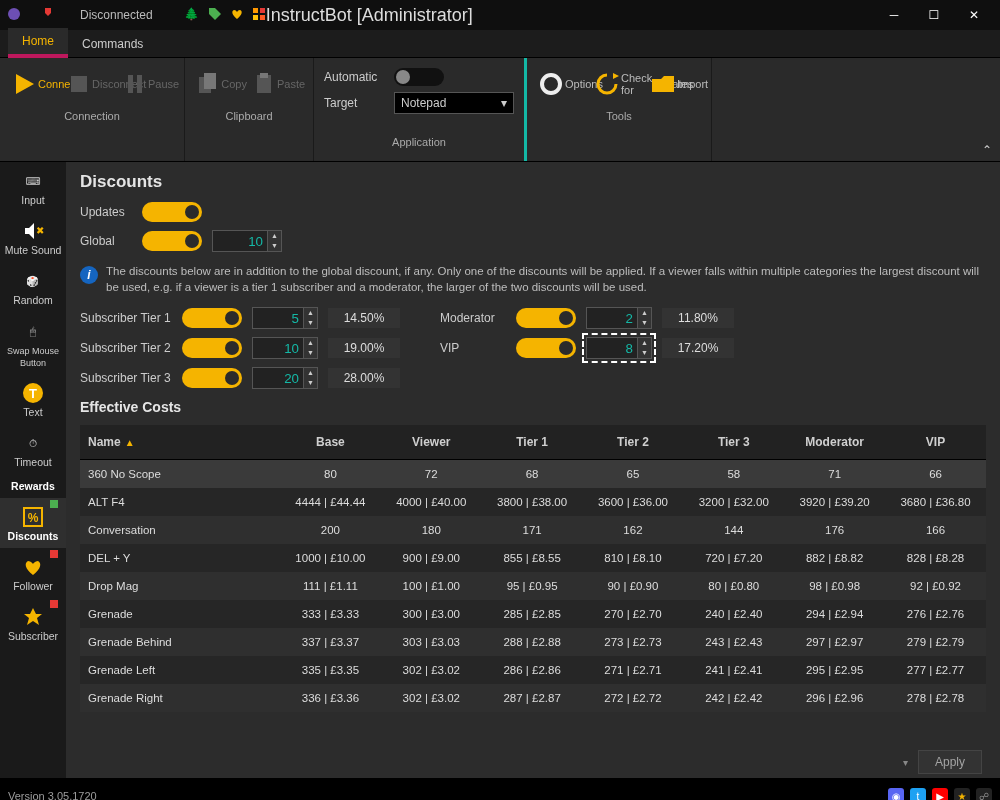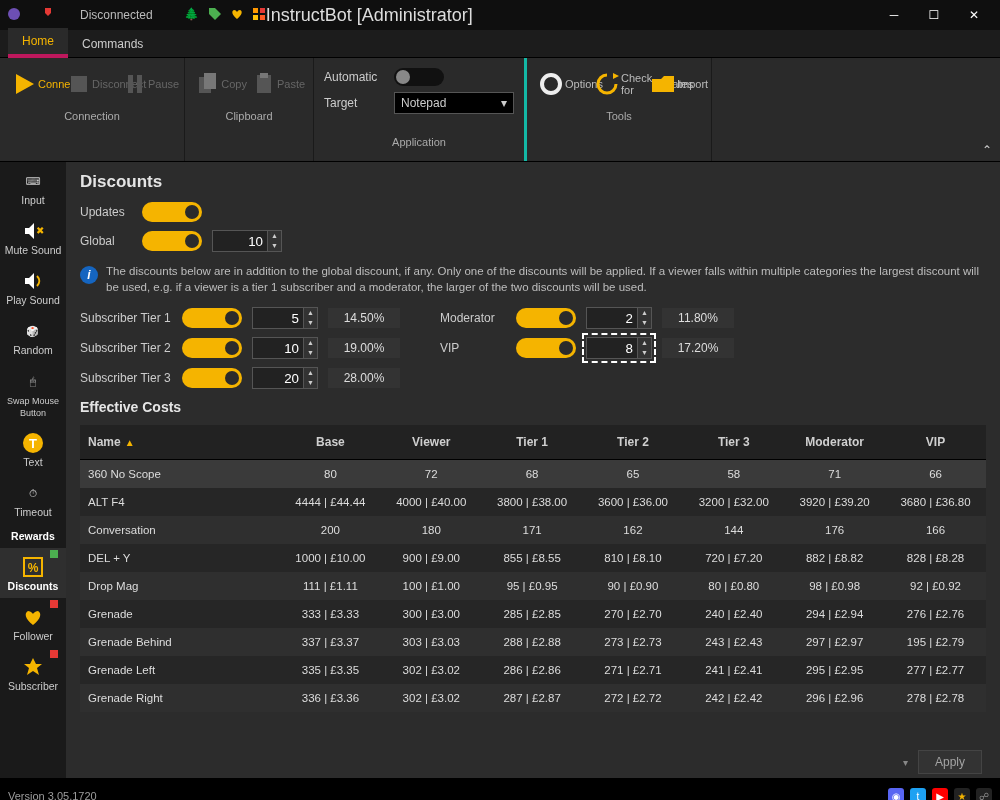--- a/index.html
+++ b/index.html
@@ -48,21 +48,21 @@
 
   .content { flex:1; background:#2c2c2c; padding:10px 14px 4px 14px; overflow:hidden; display:flex; flex-direction:column; }
   .h1 { font-size:17px; font-weight:bold; color:#e5e5e5; margin-bottom:10px; }
   .h2 { font-size:14px; font-weight:bold; color:#e5e5e5; margin:10px 0 6px 0; }
 
   .opt-row { display:flex; align-items:center; gap:10px; margin-bottom:8px; }
   .opt-row label.lead { width:52px; color:#ccc; }
   .big-toggle { width:60px; height:20px; background:#f5b400; border-radius:10px; position:relative; }
   .big-toggle::after { content:""; position:absolute; right:3px; top:3px; width:14px; height:14px; border-radius:50%; background:#2b2b2b; }
   .spinner { display:flex; align-items:stretch; }
-  .spinner input { width:52px; background:#222; border:1px solid #555; color:#ffffff; text-align:right; padding:2px 4px; height:22px; }
+  .spinner input { width:52px; background:#222; border:1px solid #555; color:#14b8a6; text-align:right; padding:2px 4px; height:22px; }
   .spinner .spin-btns { width:14px; display:flex; flex-direction:column; border:1px solid #555; border-left:none; }
   .spinner .spin-btns div { flex:1; background:#333; font-size:7px; line-height:9px; text-align:center; color:#ccc; }
   .wide input { width:56px; }
 
   .info-row { display:flex; gap:8px; align-items:flex-start; background:transparent; padding:4px 0 10px 0; color:#bdbdbd; font-size:11.5px; line-height:1.35; }
   .info-ic { width:18px; height:18px; border-radius:50%; background:#1565c0; color:#fff; display:flex; align-items:center; justify-content:center; font-weight:bold; font-style:italic; font-size:12px; flex:none; margin-top:2px; }
 
   .tier-grid { display:flex; flex-direction:column; gap:8px; margin-top:2px; }
   .tier-row { display:flex; align-items:center; gap:10px; }
   .tier-row label.lead { width:92px; }
@@ -239,26 +239,20 @@
 <div class="main">
 
   <div class="side">
     <div class="side-item"><div class="sico">⌨</div><span>Input</span></div>
     <div class="side-item"><div class="sico">
           <svg width="22" height="22">
             <path d="M3 8h4l5-5v16l-5-5H3z" fill="#fff"></path>
             <text x="14" y="14" fill="#f5b400" font-size="10">✖</text>
           </svg>
         </div><span>Mute Sound</span></div>
-    <div class="side-item"><div class="sico">
-          <svg width="22" height="22">
-            <path d="M3 8h4l5-5v16l-5-5H3z" fill="#fff"></path>
-            <path d="M15 6c3 3 3 7 0 10" stroke="#f5b400" fill="none" stroke-width="2"></path>
-          </svg>
-        </div><span>Play Sound</span></div>
     <div class="side-item"><div class="sico">🎲</div><span>Random</span></div>
     <div class="side-item"><div class="sico">🖱</div><span style="white-space:pre-line;font-size:9px;line-height:1">Swap Mouse
 Button</span></div>
     <div class="side-item"><div class="sico">
           <svg width="22" height="22">
             <circle cx="11" cy="11" r="10" fill="#f5b400"></circle>
             <text x="11" y="16" text-anchor="middle" fill="#fff" font-size="13" font-weight="bold">T</text>
           </svg>
         </div><span>Text</span></div>
     <div class="side-item"><div class="sico">⏱</div><span>Timeout</span></div>
@@ -454,21 +448,21 @@
               <td>276 | £2.76</td>
             </tr>
             <tr>
               <td class="name-col">Grenade Behind</td>
               <td>337 | £3.37</td>
               <td>303 | £3.03</td>
               <td>288 | £2.88</td>
               <td>273 | £2.73</td>
               <td>243 | £2.43</td>
               <td>297 | £2.97</td>
-              <td>195 | £2.79</td>
+              <td>279 | £2.79</td>
             </tr>
             <tr>
               <td class="name-col">Grenade Left</td>
               <td>335 | £3.35</td>
               <td>302 | £3.02</td>
               <td>286 | £2.86</td>
               <td>271 | £2.71</td>
               <td>241 | £2.41</td>
               <td>295 | £2.95</td>
               <td>277 | £2.77</td>

